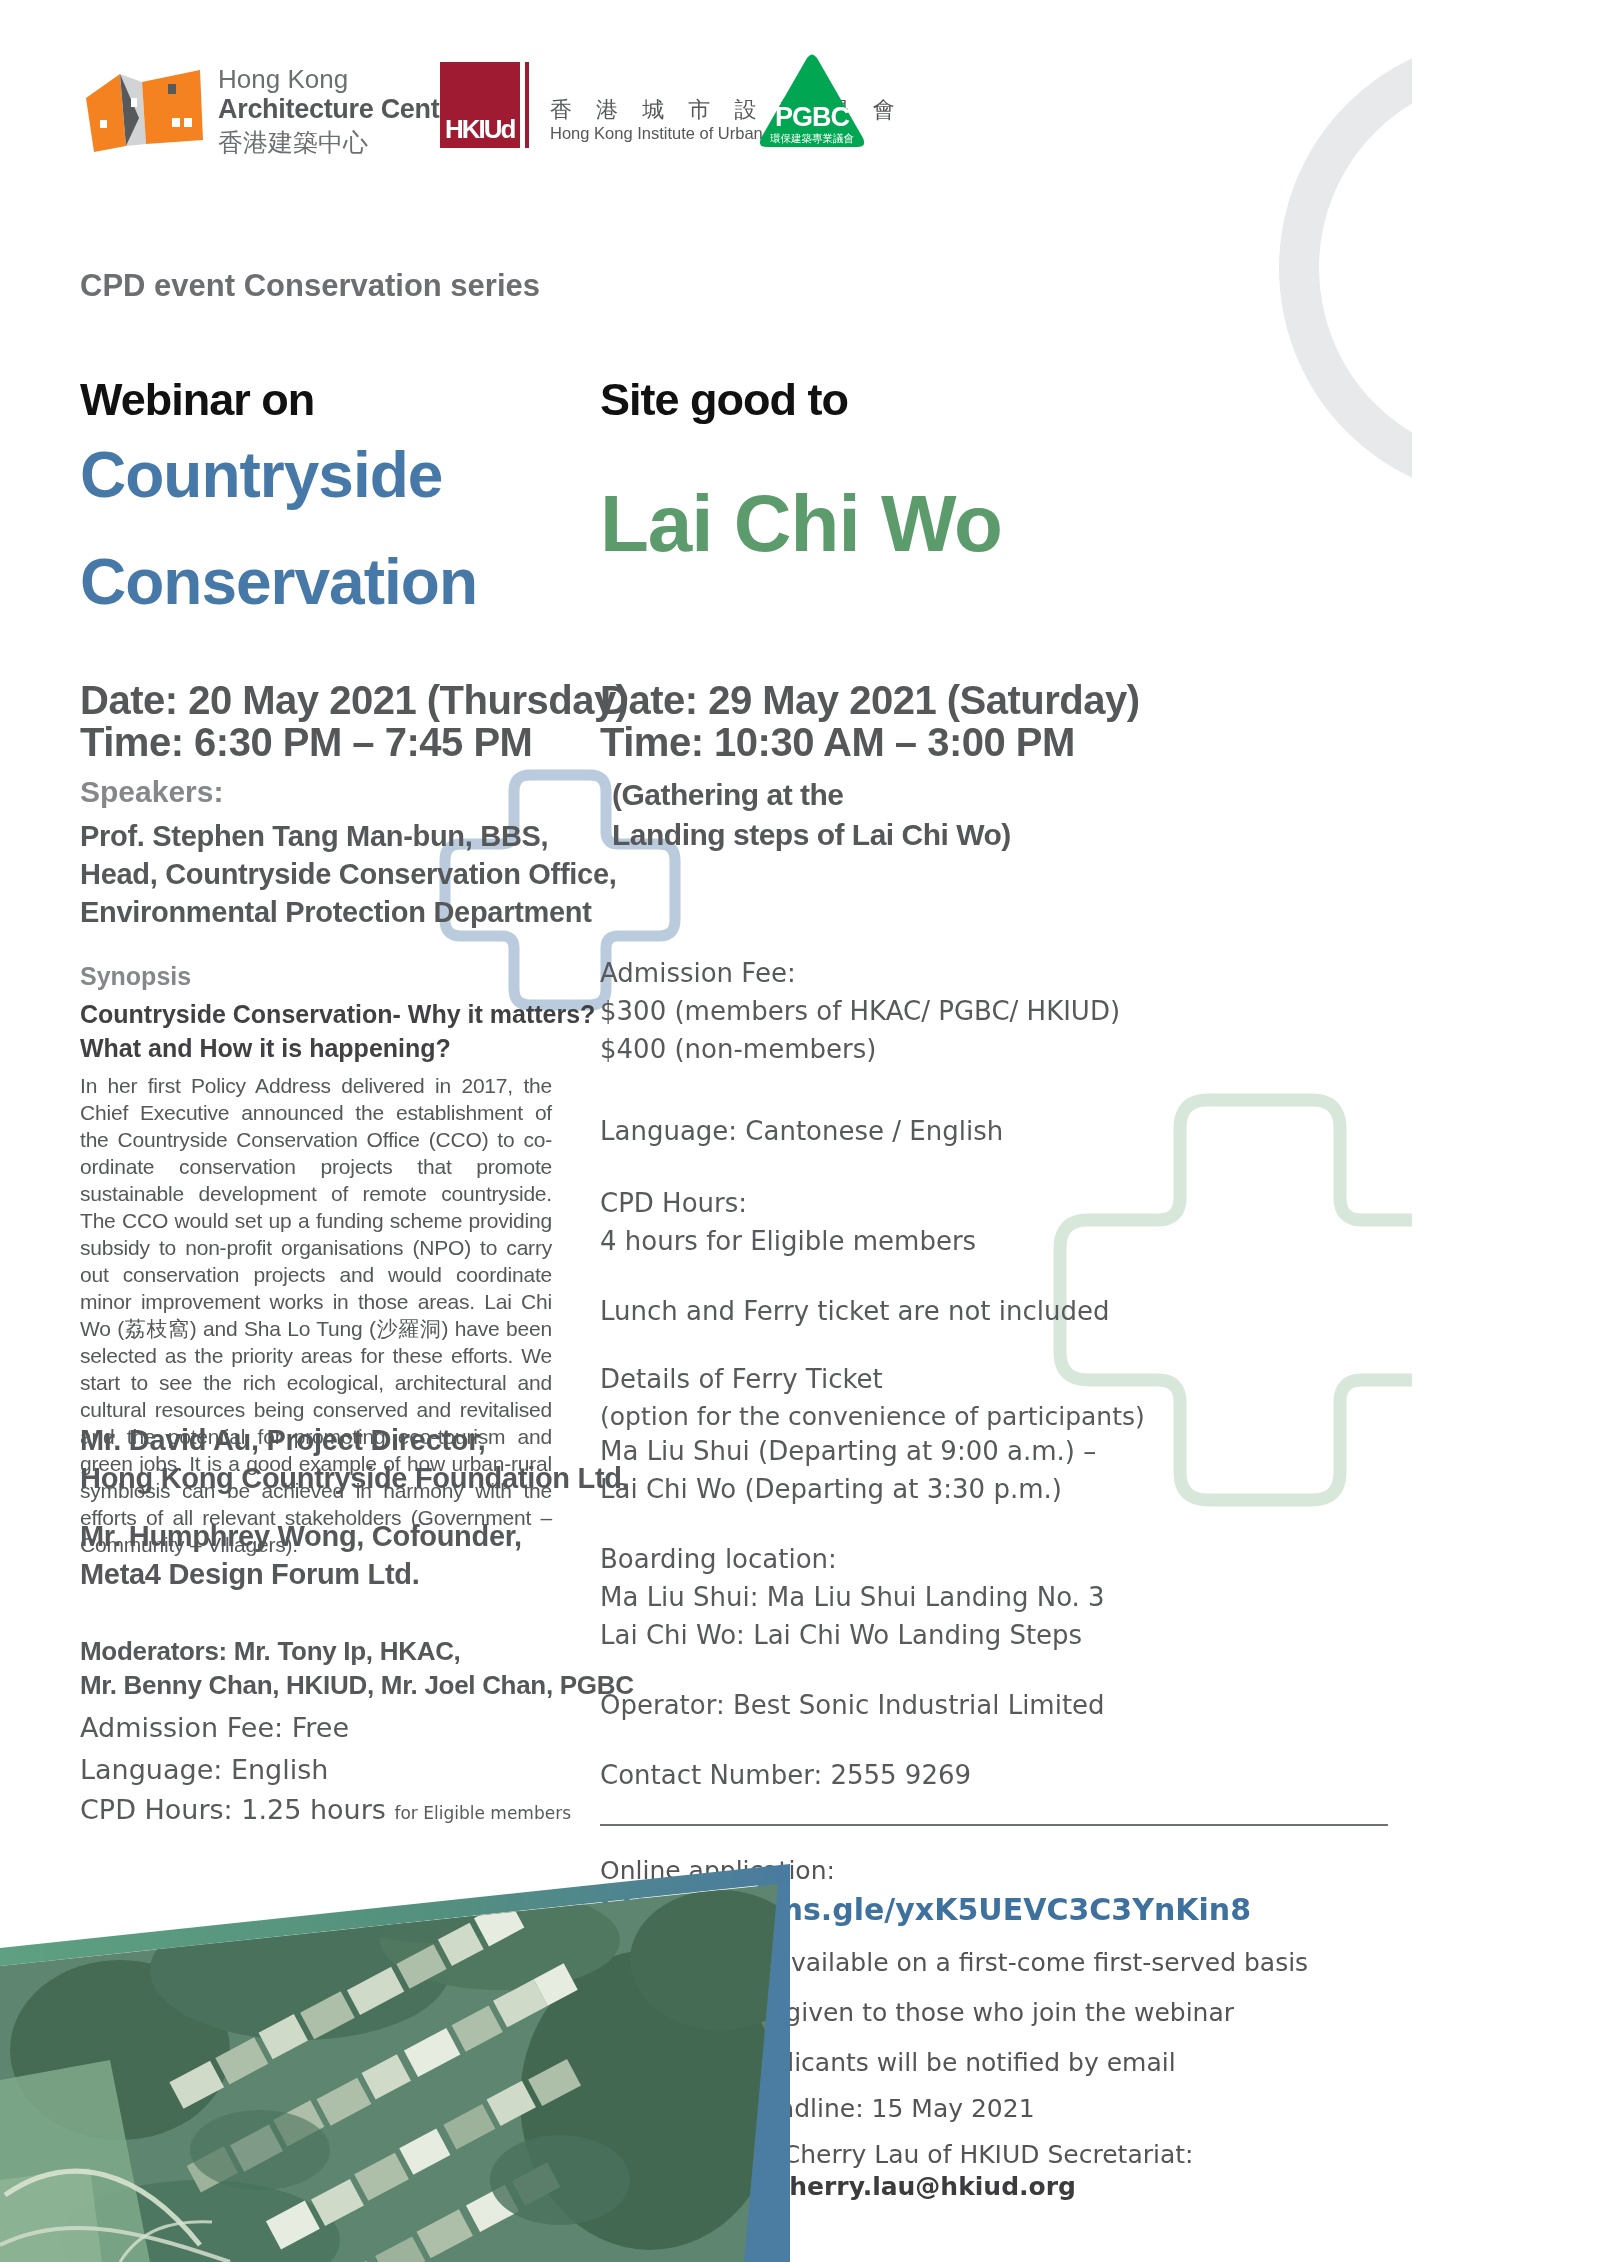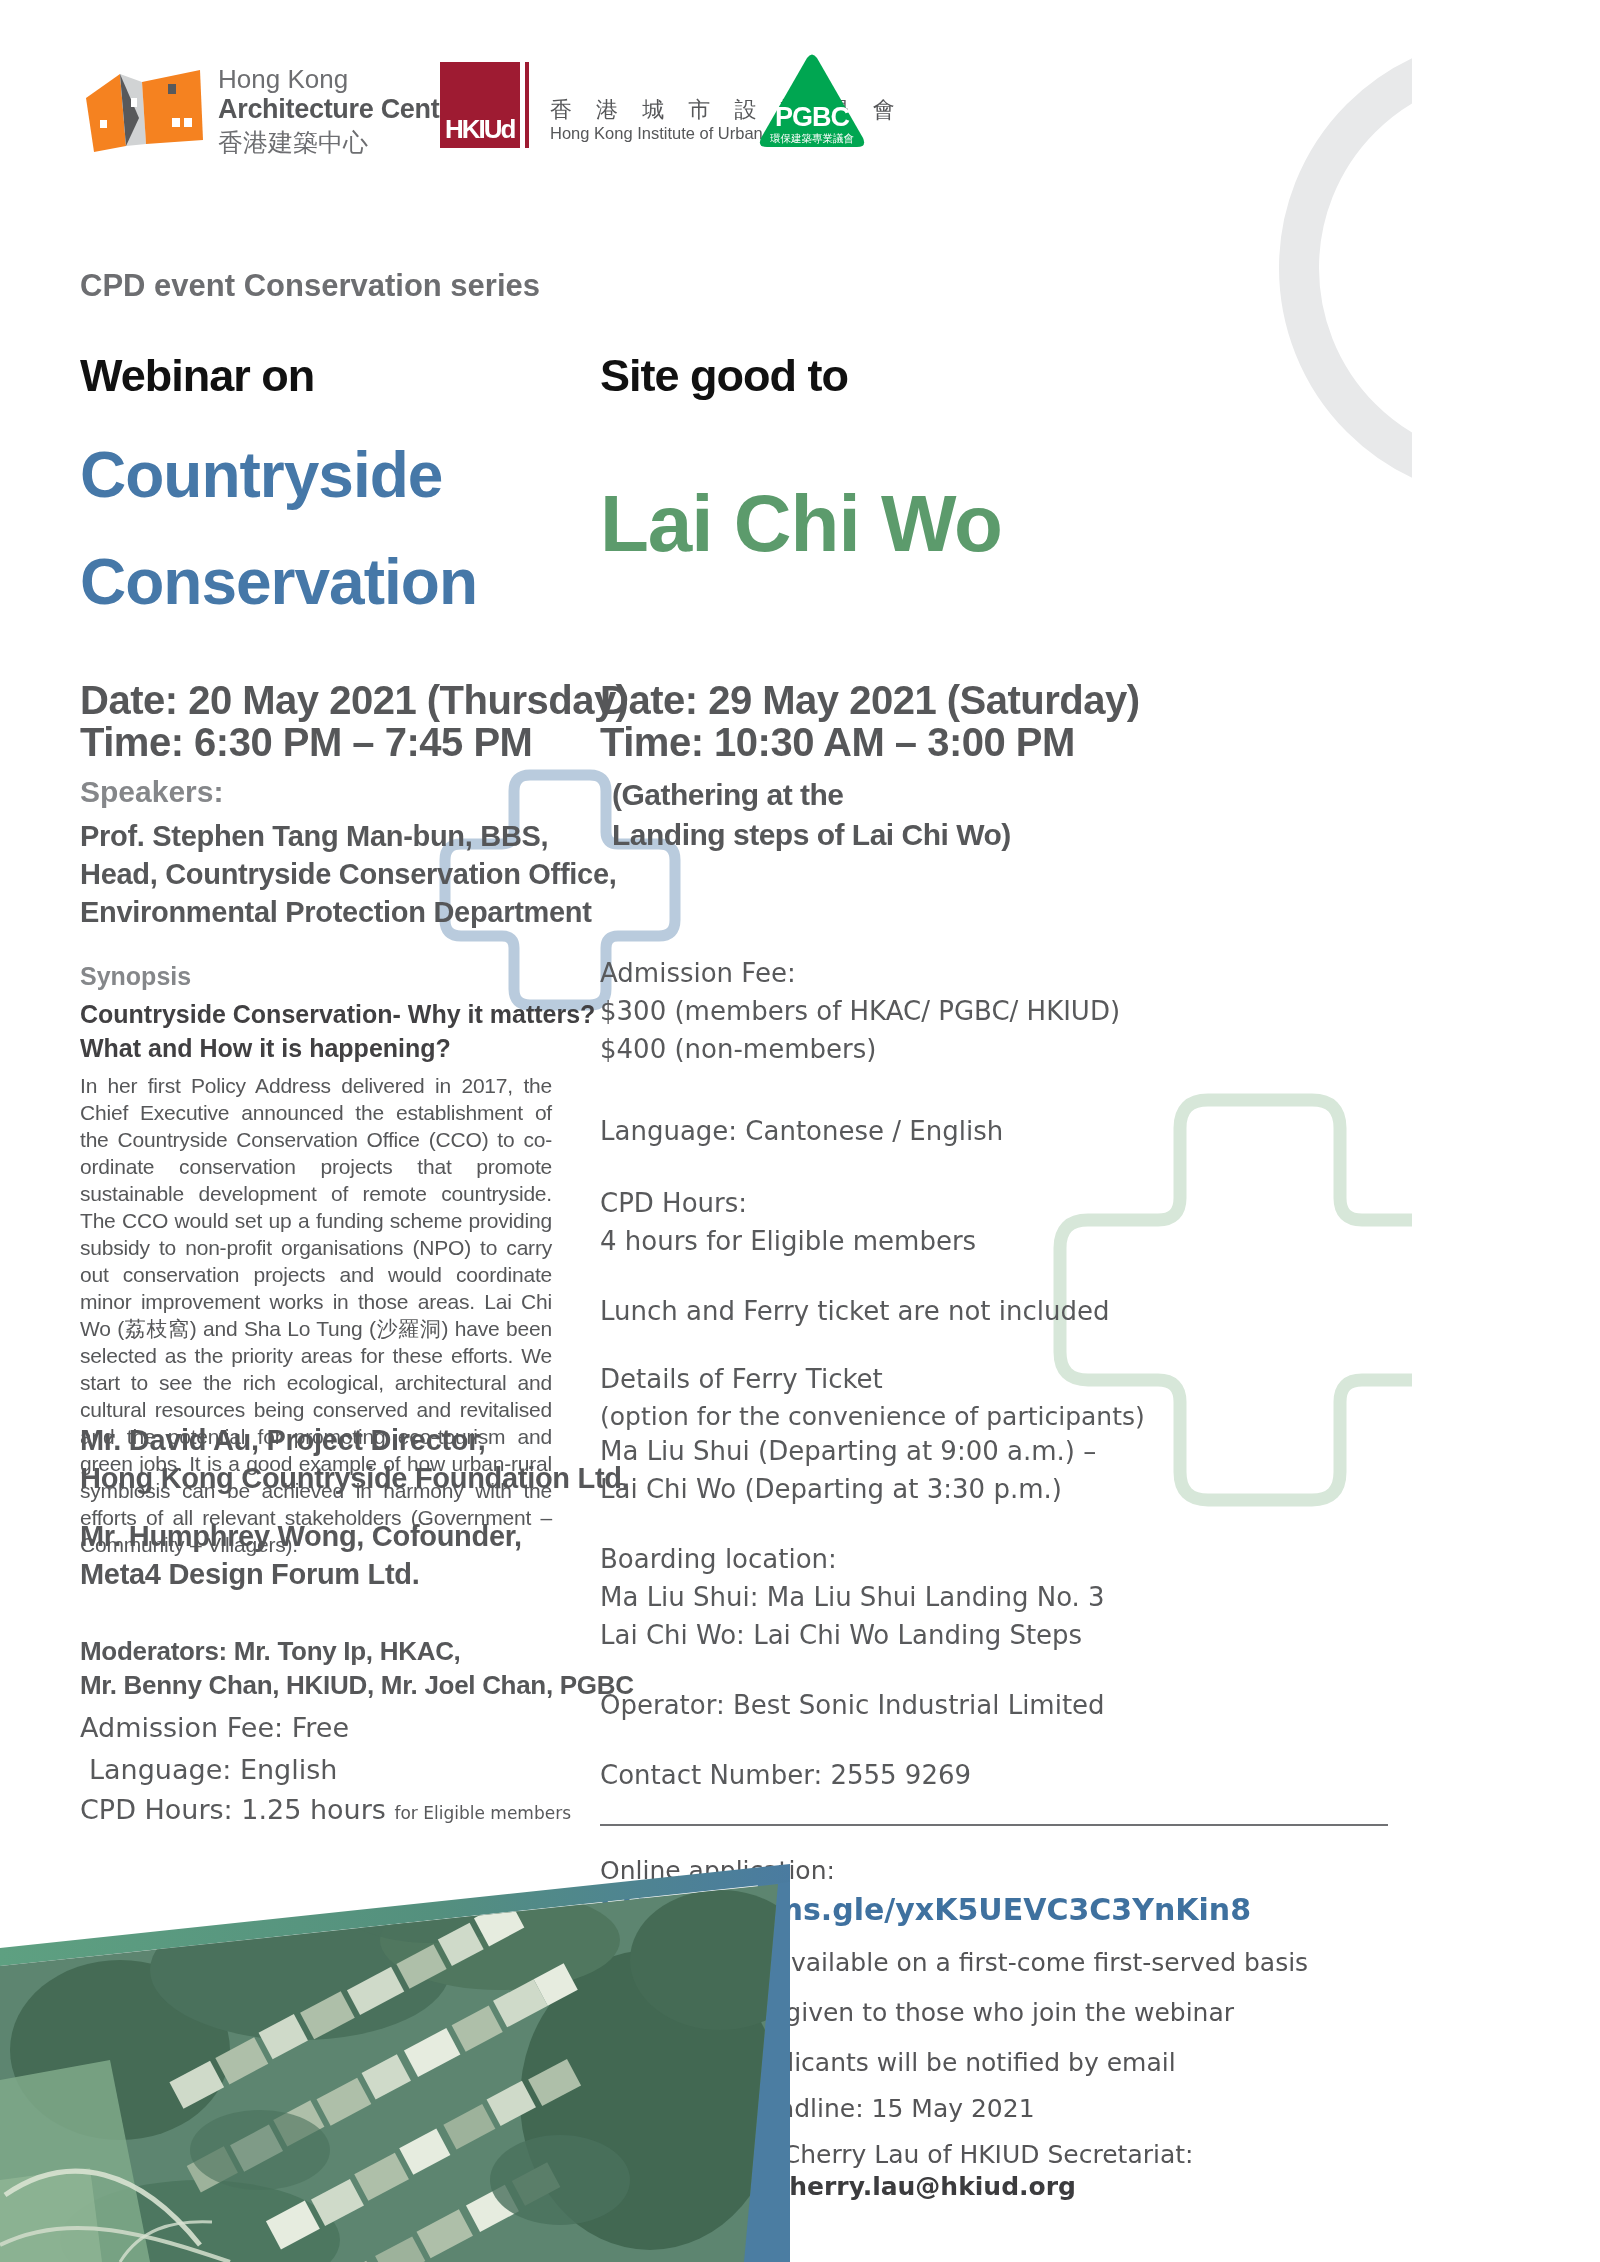--- a/index.html
+++ b/index.html
@@ -2,21 +2,21 @@
 <html><head>
 <meta charset="utf-8">
 <style>
   html,body{margin:0;padding:0;background:#ffffff;}
   #poster{
     position:relative;width:1412px;height:2262px;overflow:hidden;background:#ffffff;
     font-family:"Liberation Sans",sans-serif;
   }
   .t{position:absolute;white-space:nowrap;}
   .series{font-size:31px;font-weight:bold;color:#6d6e71;}
-  .kicker{font-size:45px;font-weight:bold;color:#111111;letter-spacing:-1px;}
+  .kicker{font-size:45px;font-weight:bold;color:#111111;letter-spacing:-1px;margin-top:24px;}
   .title-blue{font-size:64px;font-weight:bold;color:#4678a8;letter-spacing:-1px;}
   .title-green{font-size:80px;font-weight:bold;color:#5c9b6c;letter-spacing:-1px;}
   .datetime{font-size:40px;font-weight:bold;color:#565759;letter-spacing:-0.5px;}
   .label-g{font-size:30px;font-weight:bold;color:#85878a;}
   .speaker{font-size:29px;font-weight:bold;color:#565759;letter-spacing:-0.3px;}
   .syn-label{font-size:25px;font-weight:bold;color:#85878a;}
   .syn-q{font-size:25px;font-weight:bold;color:#414042;}
   .para{
     position:absolute;font-size:21px;line-height:27px;color:#565759;
     text-align:justify;white-space:normal;width:472px;letter-spacing:-0.2px;
@@ -118,21 +118,21 @@
 
   <div class="t speaker" style="left:80px;top:1424px;">Mr. David Au, Project Director,</div>
   <div class="t speaker" style="left:80px;top:1462px;">Hong Kong Countryside Foundation Ltd.</div>
   <div class="t speaker" style="left:80px;top:1520px;">Mr. Humphrey Wong, Cofounder,</div>
   <div class="t speaker" style="left:80px;top:1558px;">Meta4 Design Forum Ltd.</div>
 
   <div class="t mod" style="left:80px;top:1636px;">Moderators: Mr. Tony Ip, HKAC,</div>
   <div class="t mod" style="left:80px;top:1670px;">Mr. Benny Chan, HKIUD, Mr. Joel Chan, PGBC</div>
 
   <div class="t geo-left" style="left:80px;top:1712px;">Admission Fee: Free</div>
-  <div class="t geo-left" style="left:80px;top:1754px;margin-left:9px;">Language: English</div>
+  <div class="t geo-left" style="left:80px;top:1754px;">Language: English</div>
   <div class="t geo-left" style="left:80px;top:1794px;">
     <span>CPD Hours: 1.25 hours </span><span class="suffix">for Eligible members</span>
   </div>
 
   <div class="t kicker" style="left:600px;top:350px;">Site good to</div>
   <div class="t title-green" style="left:600px;top:478px;">Lai Chi Wo</div>
 
   <div class="t datetime" style="left:600px;top:678px;">Date: 29 May 2021 (Saturday)</div>
   <div class="t datetime" style="left:600px;top:720px;">Time: 10:30 AM – 3:00 PM</div>
   <div class="t gather" style="left:600px;top:778px;">(Gathering at the</div>

